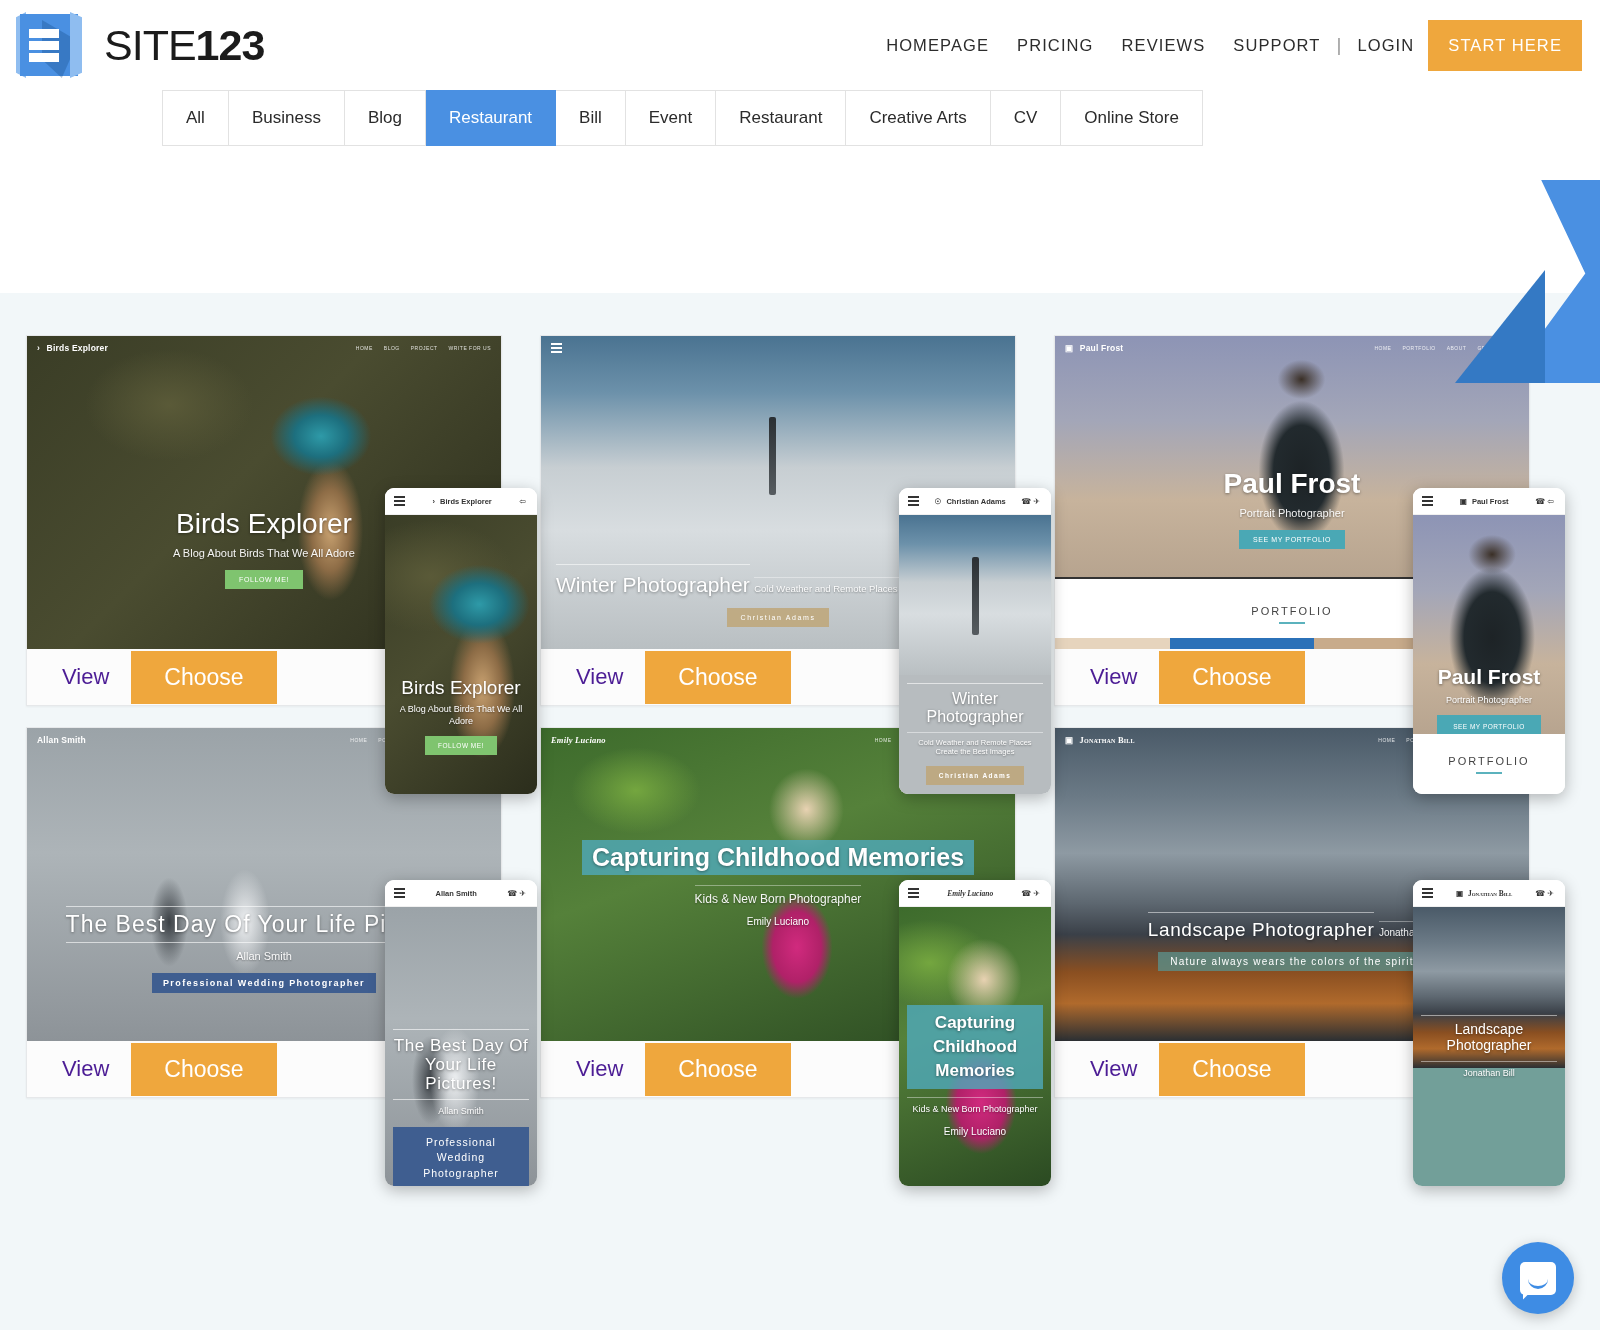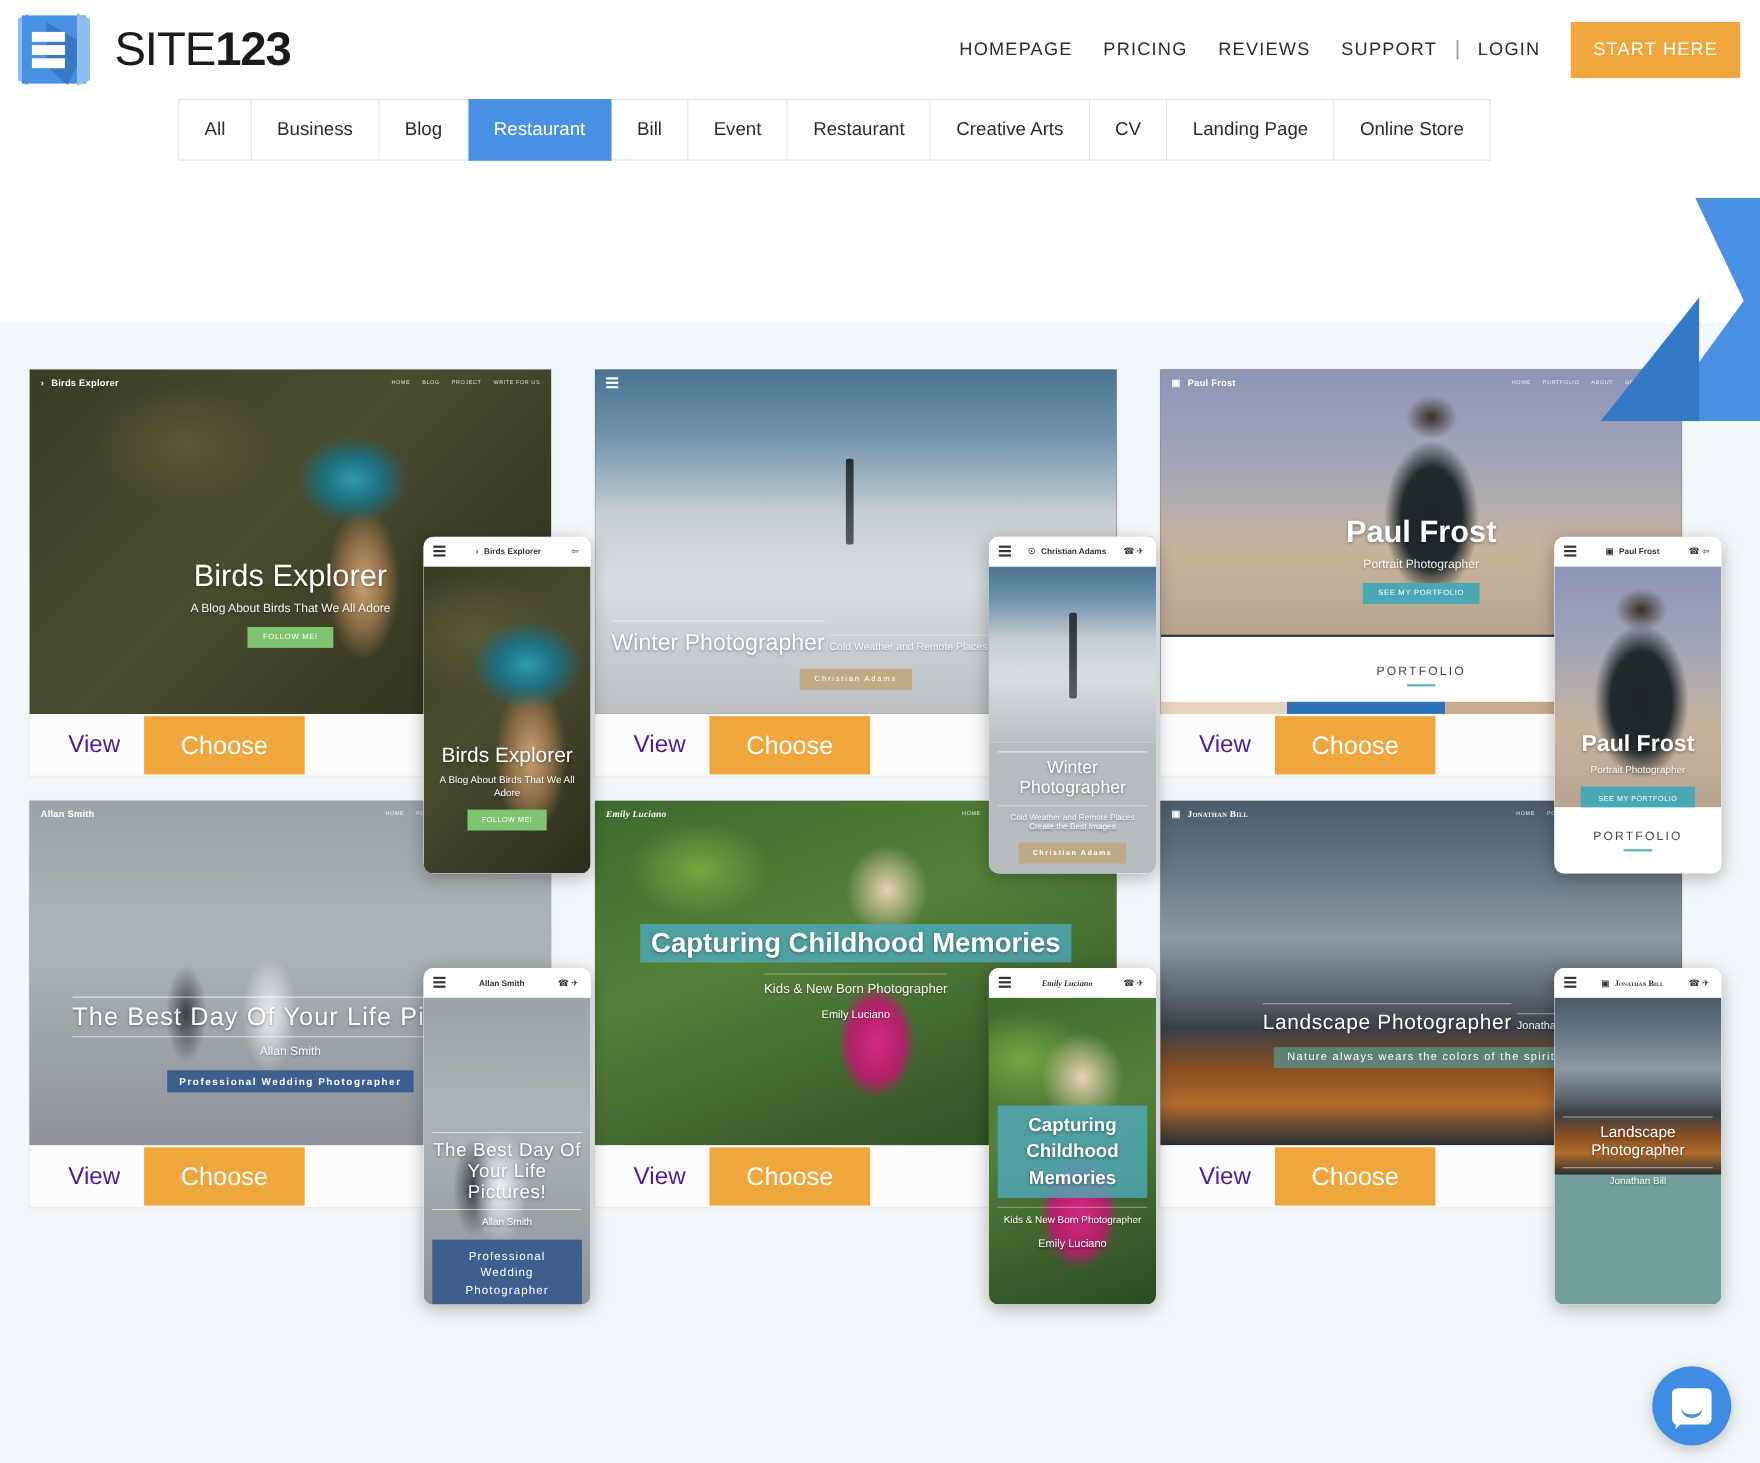--- a/index.html
+++ b/index.html
@@ -80,21 +80,20 @@
     color: #9a9a9a;
     font-size: 19px;
     padding: 0 2px;
   }
   .start-here {
     background: #efa73d;
     color: #fff;
     font-size: 16.5px;
     letter-spacing: 1.1px;
     padding: 16px 20px;
-    margin-left: 14px;
     border: none;
     cursor: pointer;
     white-space: nowrap;
     font-family: "Liberation Sans", sans-serif;
   }
 
   
   .decor {
     position: absolute;
     right: 0; top: 90px;
@@ -377,21 +376,20 @@
   <div class="tabs">
     <div class="tab">All</div>
     <div class="tab">Business</div>
     <div class="tab">Blog</div>
     <div class="tab active">Restaurant</div>
     <div class="tab">Bill</div>
     <div class="tab">Event</div>
     <div class="tab">Restaurant</div>
     <div class="tab">Creative Arts</div>
     <div class="tab">CV</div>
-    <div class="tab">Landing Page</div>
     <div class="tab">Online Store</div>
   </div>
 </div>
 
 <div class="gallery">
   <div class="grid">
 
     <div class="tpl-card">
       <div class="tpl-inner">
         <div class="preview">

